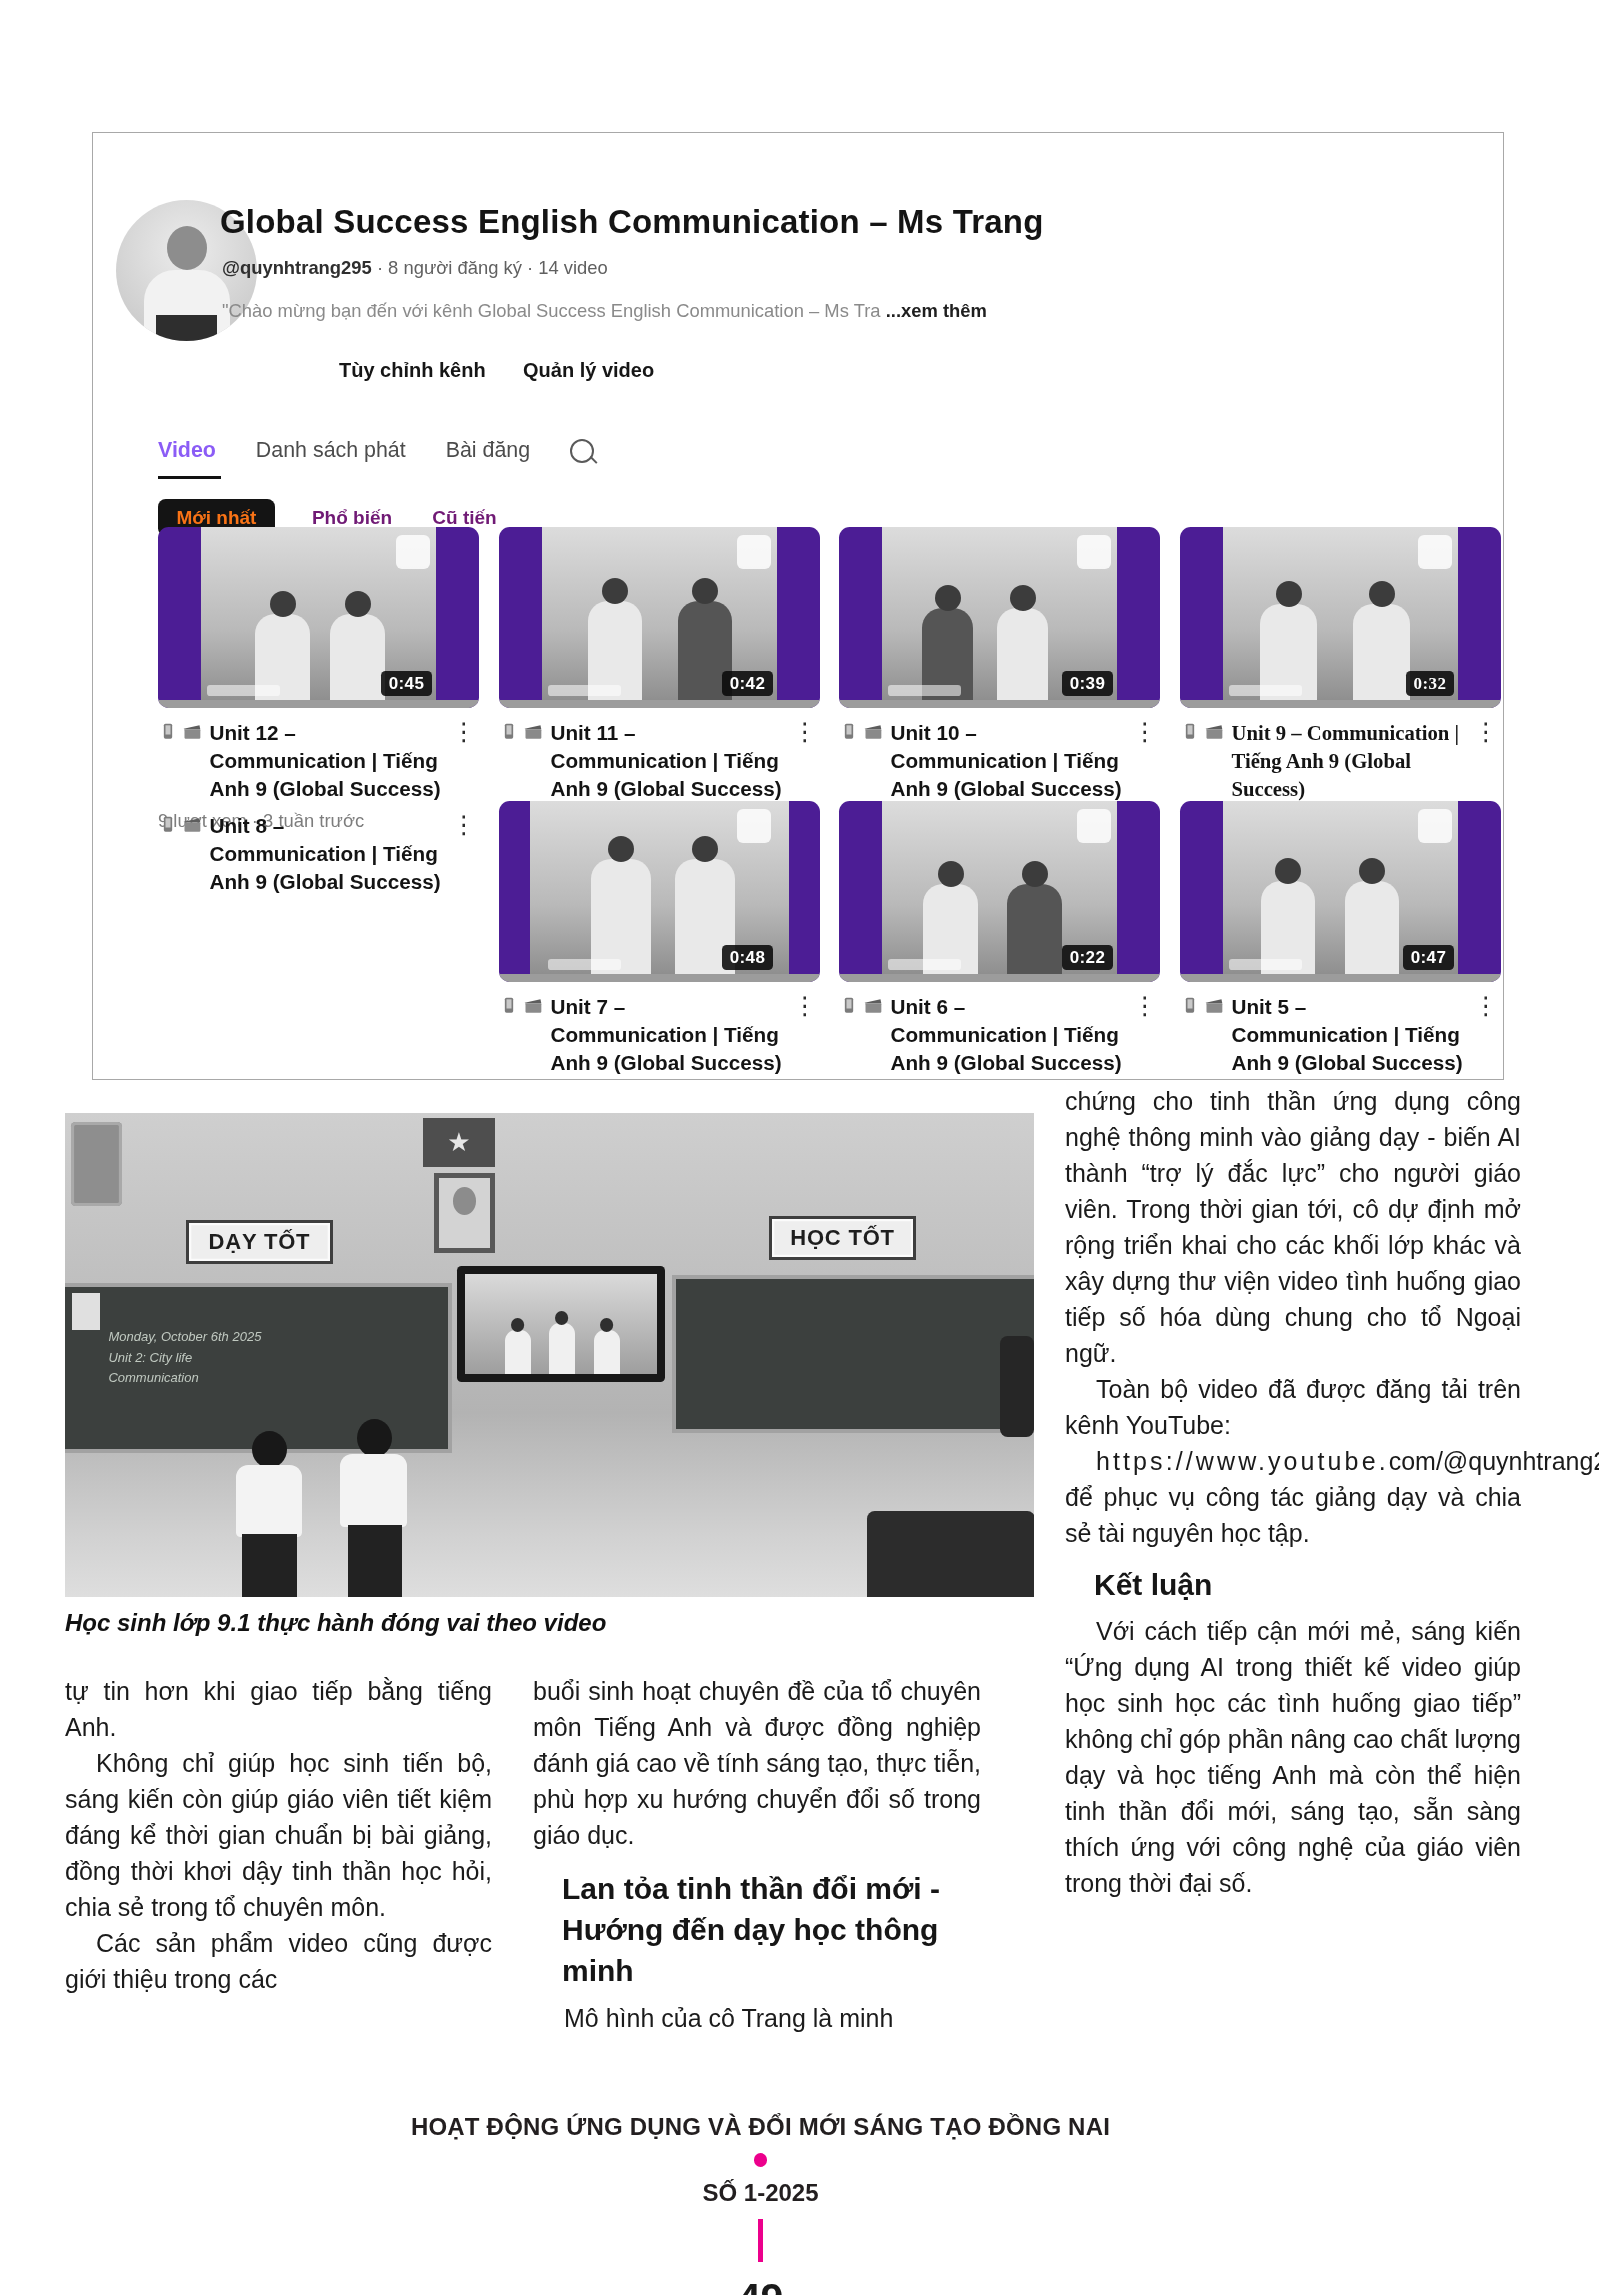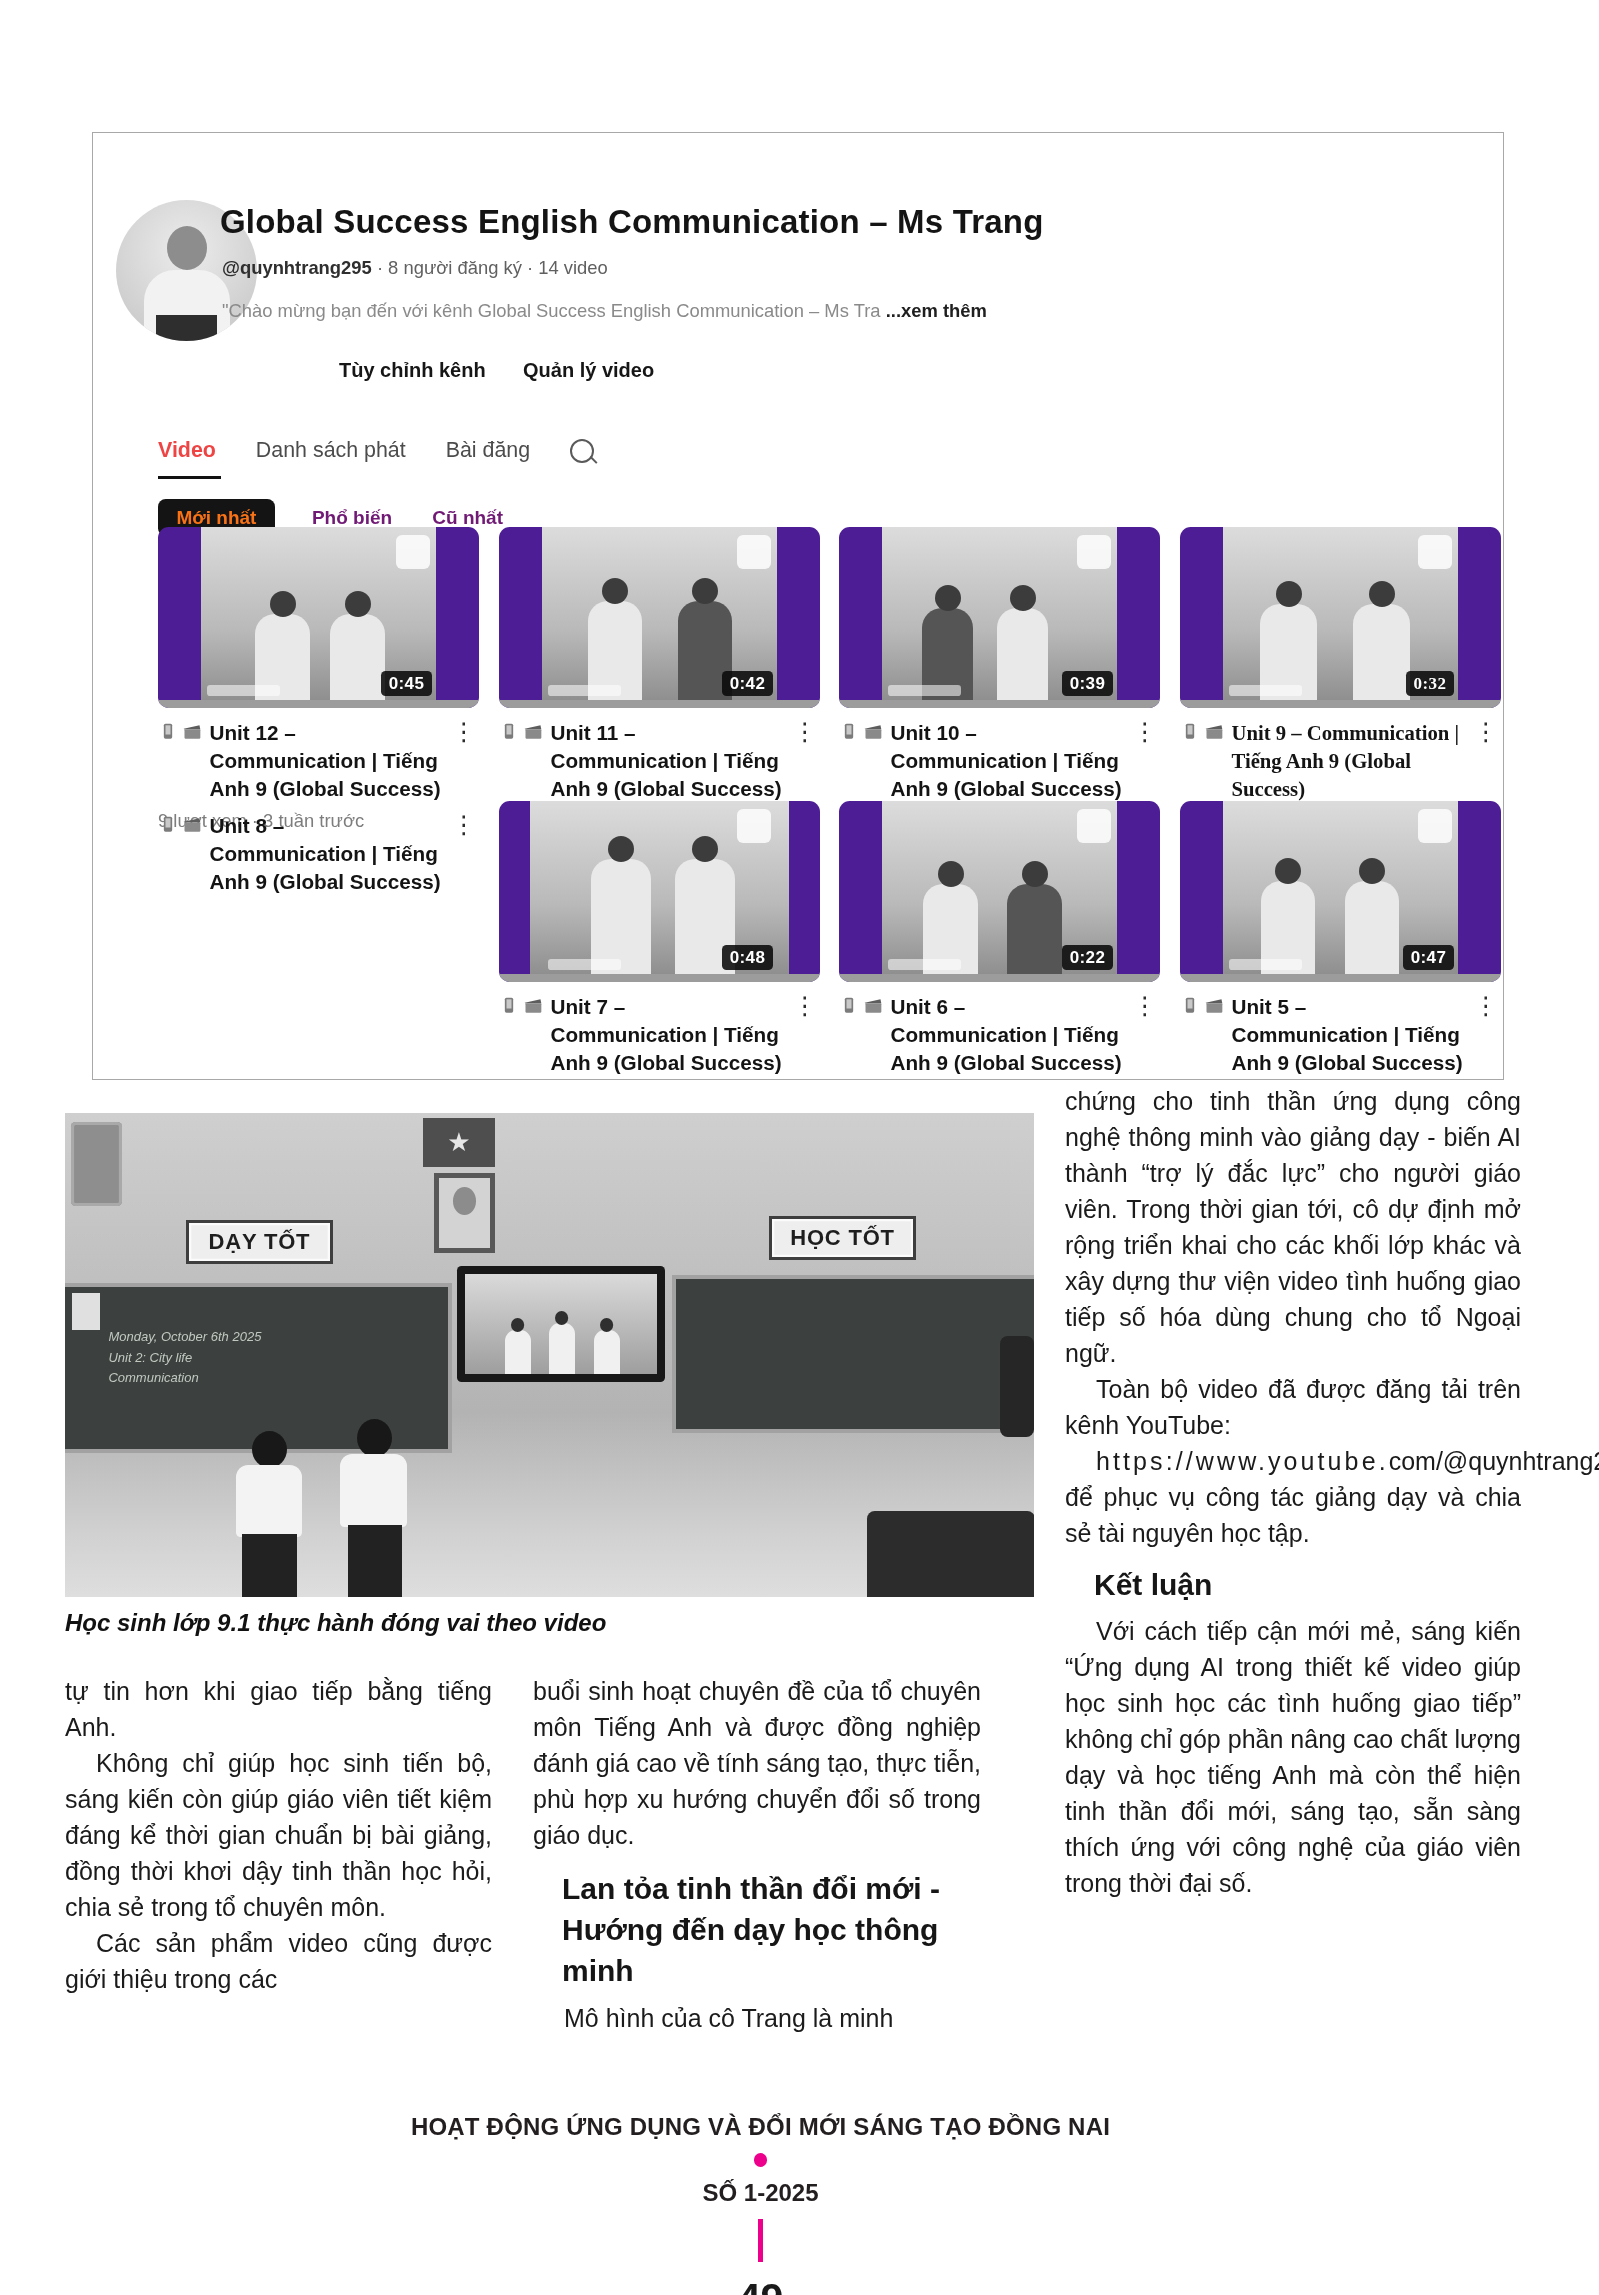--- a/index.html
+++ b/index.html
@@ -16,21 +16,21 @@
   .avatar .body{position:absolute;left:27.5px;top:70px;width:86px;height:73px;border-radius:31px 31px 0 0;background:#f2f2f2;}
   .avatar .skirt{position:absolute;left:40px;top:115px;width:61px;height:31px;background:#2e2e2e;}
   .yt-title{position:absolute;left:127px;top:70px;font-size:33px;font-weight:700;color:#141414;letter-spacing:0.2px;}
   .yt-handle{position:absolute;left:129px;top:124px;font-size:18.4px;color:#606060;}
   .yt-handle b{color:#2f2f2f;font-weight:700;}
   .yt-desc{position:absolute;left:129px;top:167px;font-size:18.4px;color:#8a8a8a;}
   .yt-desc .more{color:#1f1f1f;font-weight:700;cursor:pointer;}
   .yt-btn{position:absolute;top:226px;font-size:20px;font-weight:700;color:#161616;cursor:pointer;}
   .tabs{position:absolute;left:65px;top:305px;display:flex;gap:40px;align-items:center;}
   .tab{font-size:21.4px;color:#4c4c4c;cursor:pointer;}
-  .tab.active{color:#ef4444;font-weight:700;}
+  .tab.active{color:#8b5cf6;font-weight:700;}
   .tab-underline{position:absolute;left:65px;top:343px;width:63px;height:3.1px;background:#111;}
   .search-ic{width:20px;height:20px;border:2.3px solid #5a5a5a;border-radius:50%;position:relative;display:inline-block;}
   .search-ic::after{content:"";position:absolute;left:17px;top:18.4px;width:9.2px;height:2.3px;background:#5a5a5a;transform:rotate(45deg);}
   .chips{position:absolute;left:65px;top:366px;display:flex;gap:34px;align-items:center;}
   .chip-active{background:#141414;color:#f97316;border-radius:7.7px;padding:7.7px 18.4px;font-size:19px;font-weight:700;cursor:pointer;}
   .chip{font-size:19px;font-weight:700;color:#701a75;cursor:pointer;padding:7.7px 3.1px;}
 
   .vcell{position:absolute;width:321px;}
   .thumb{position:relative;height:181px;background:#4c1d95;border-radius:10.7px;overflow:hidden;cursor:pointer;}
   .thumb .img{position:absolute;left:43px;right:43px;top:0;bottom:7.7px;
@@ -115,21 +115,21 @@
       <div class="tab active">Video</div>
       <div class="tab">Danh sách phát</div>
       <div class="tab">Bài đăng</div>
       <span class="search-ic"></span>
     </div>
     <div class="tab-underline"></div>
 
     <div class="chips">
       <div class="chip-active">Mới nhất</div>
       <div class="chip">Phổ biến</div>
-      <div class="chip">Cũ nhất</div>
+      <div class="chip">Cũ tiến</div>
     </div>
 
     <div class="vcell" style="left:65px;top:394px;">
       <div class="thumb">
         <div class="img">
           <div class="pers" style="left:54px;width:55px;height:86px;"></div>
           <div class="pers" style="left:129px;width:55px;height:86px;"></div>
         </div>
         <div class="strip"></div>
         <div class="wm"></div>

